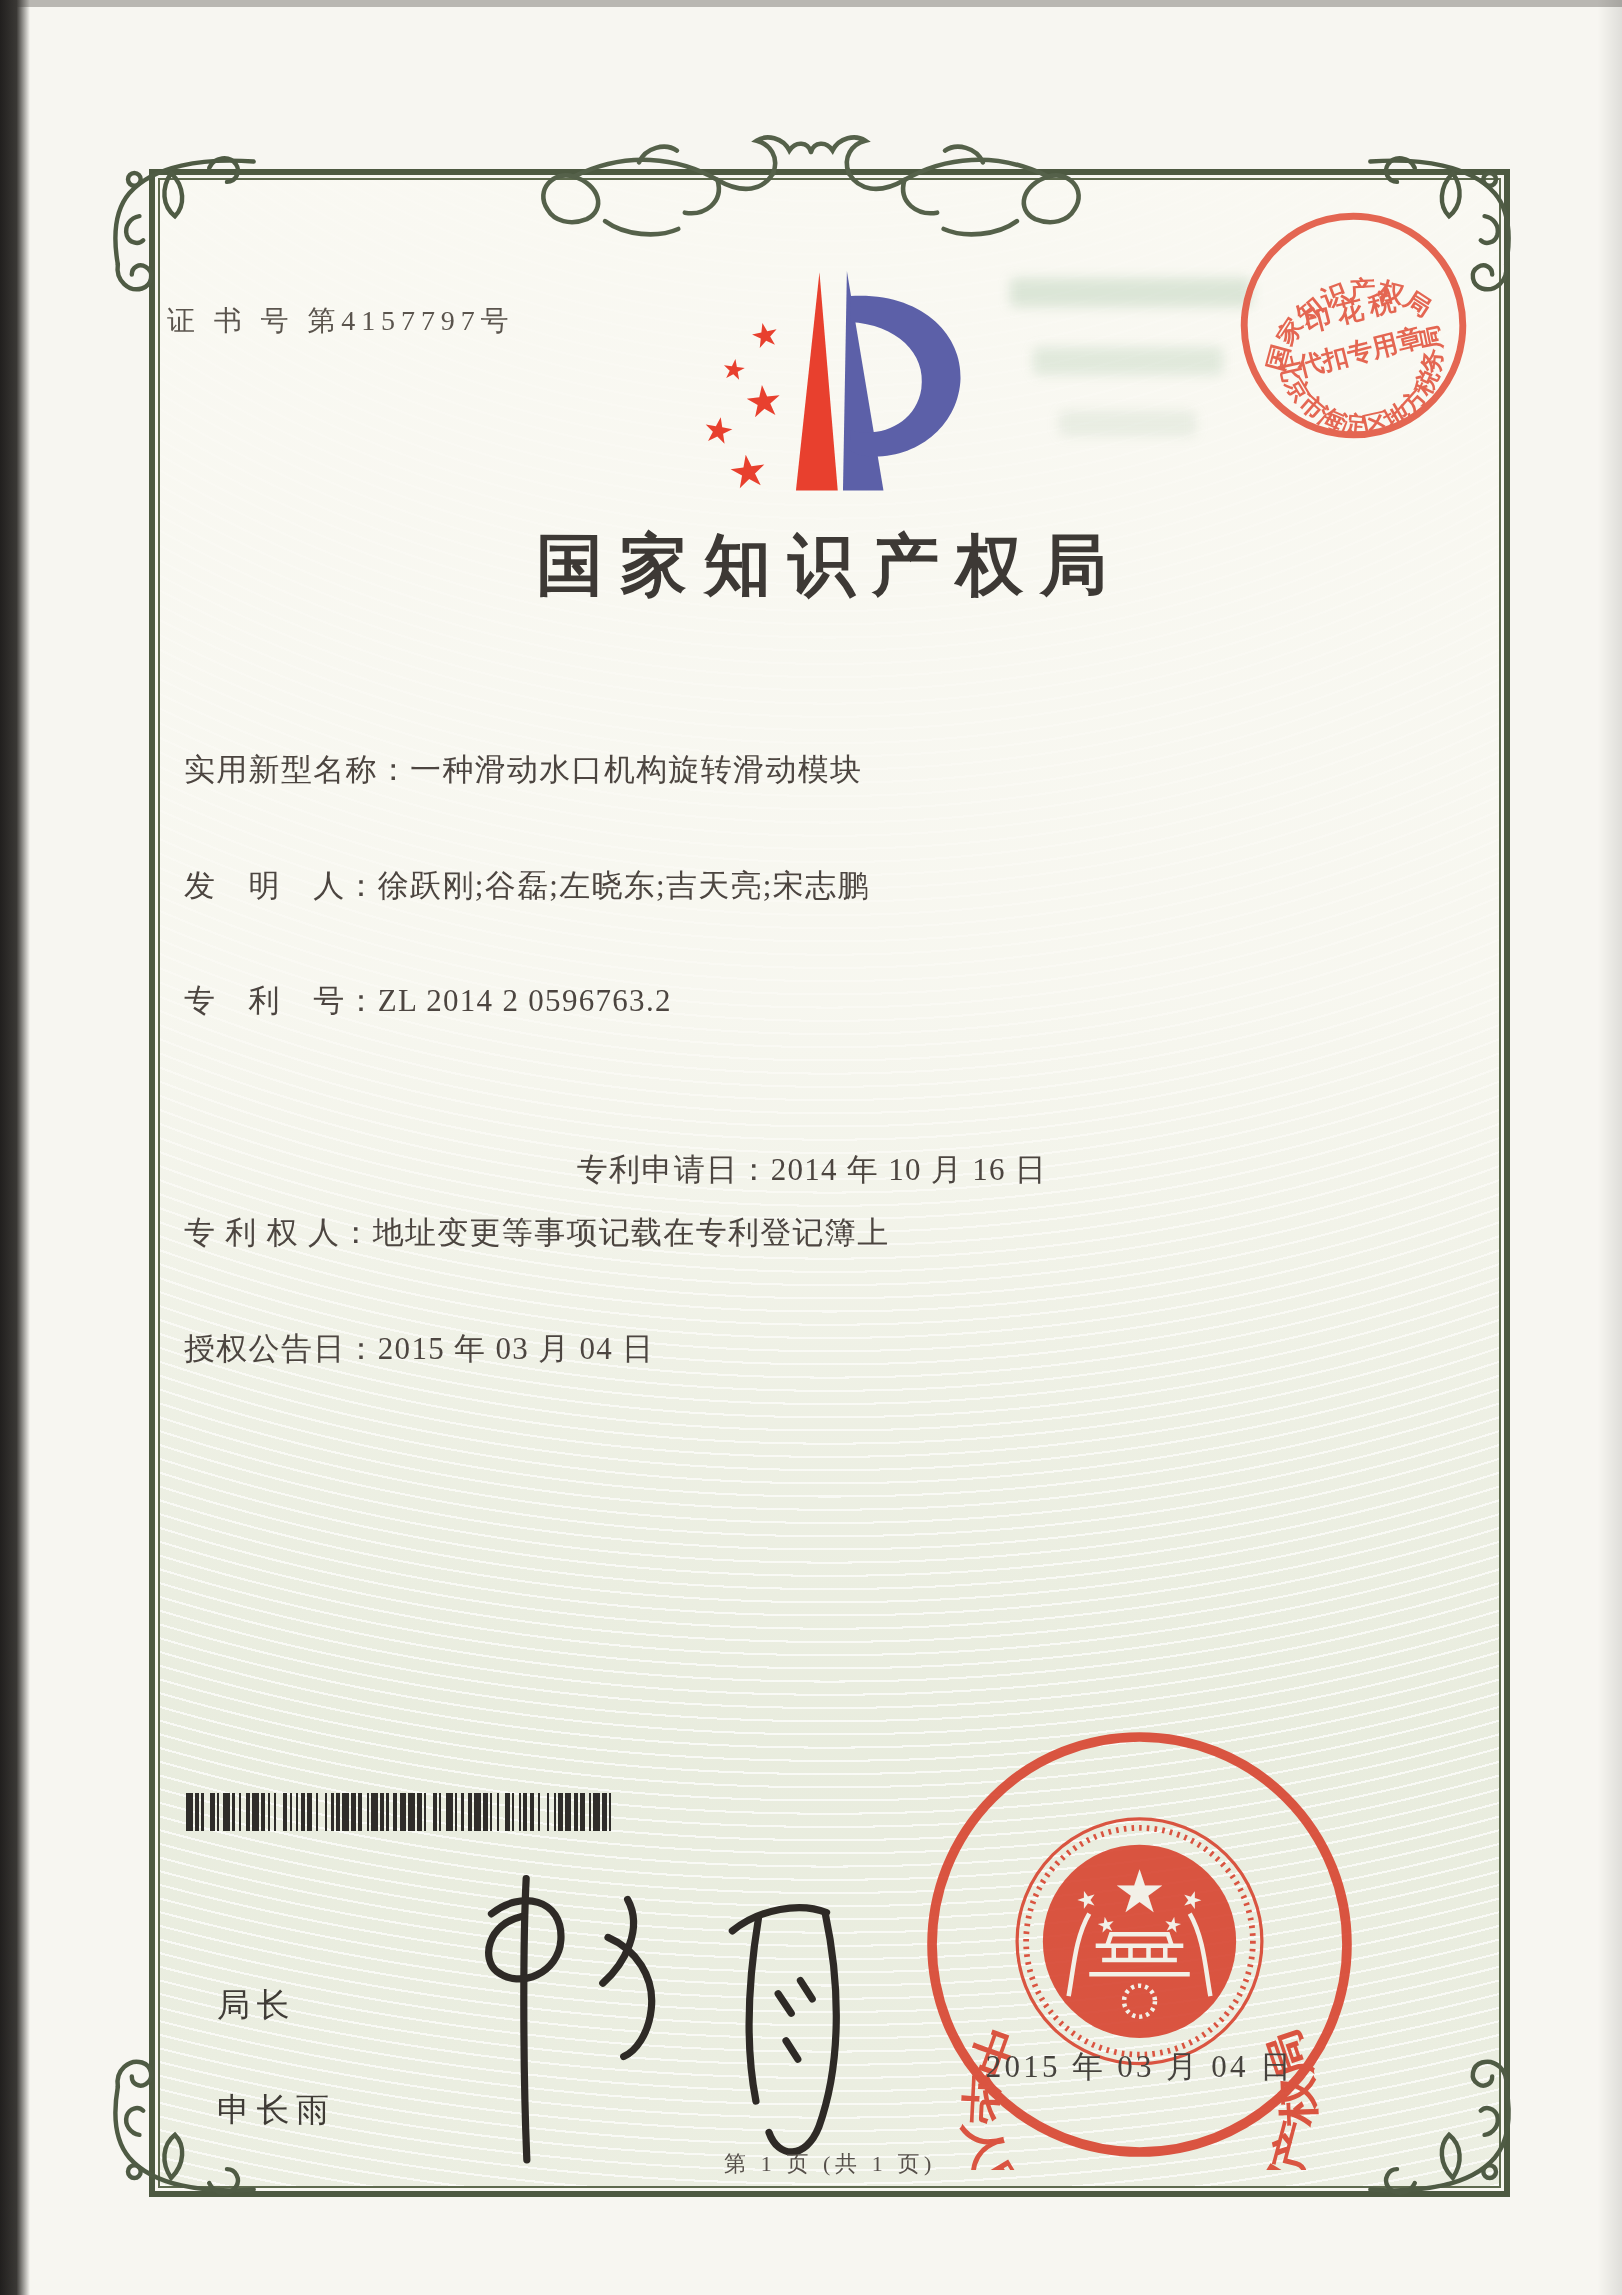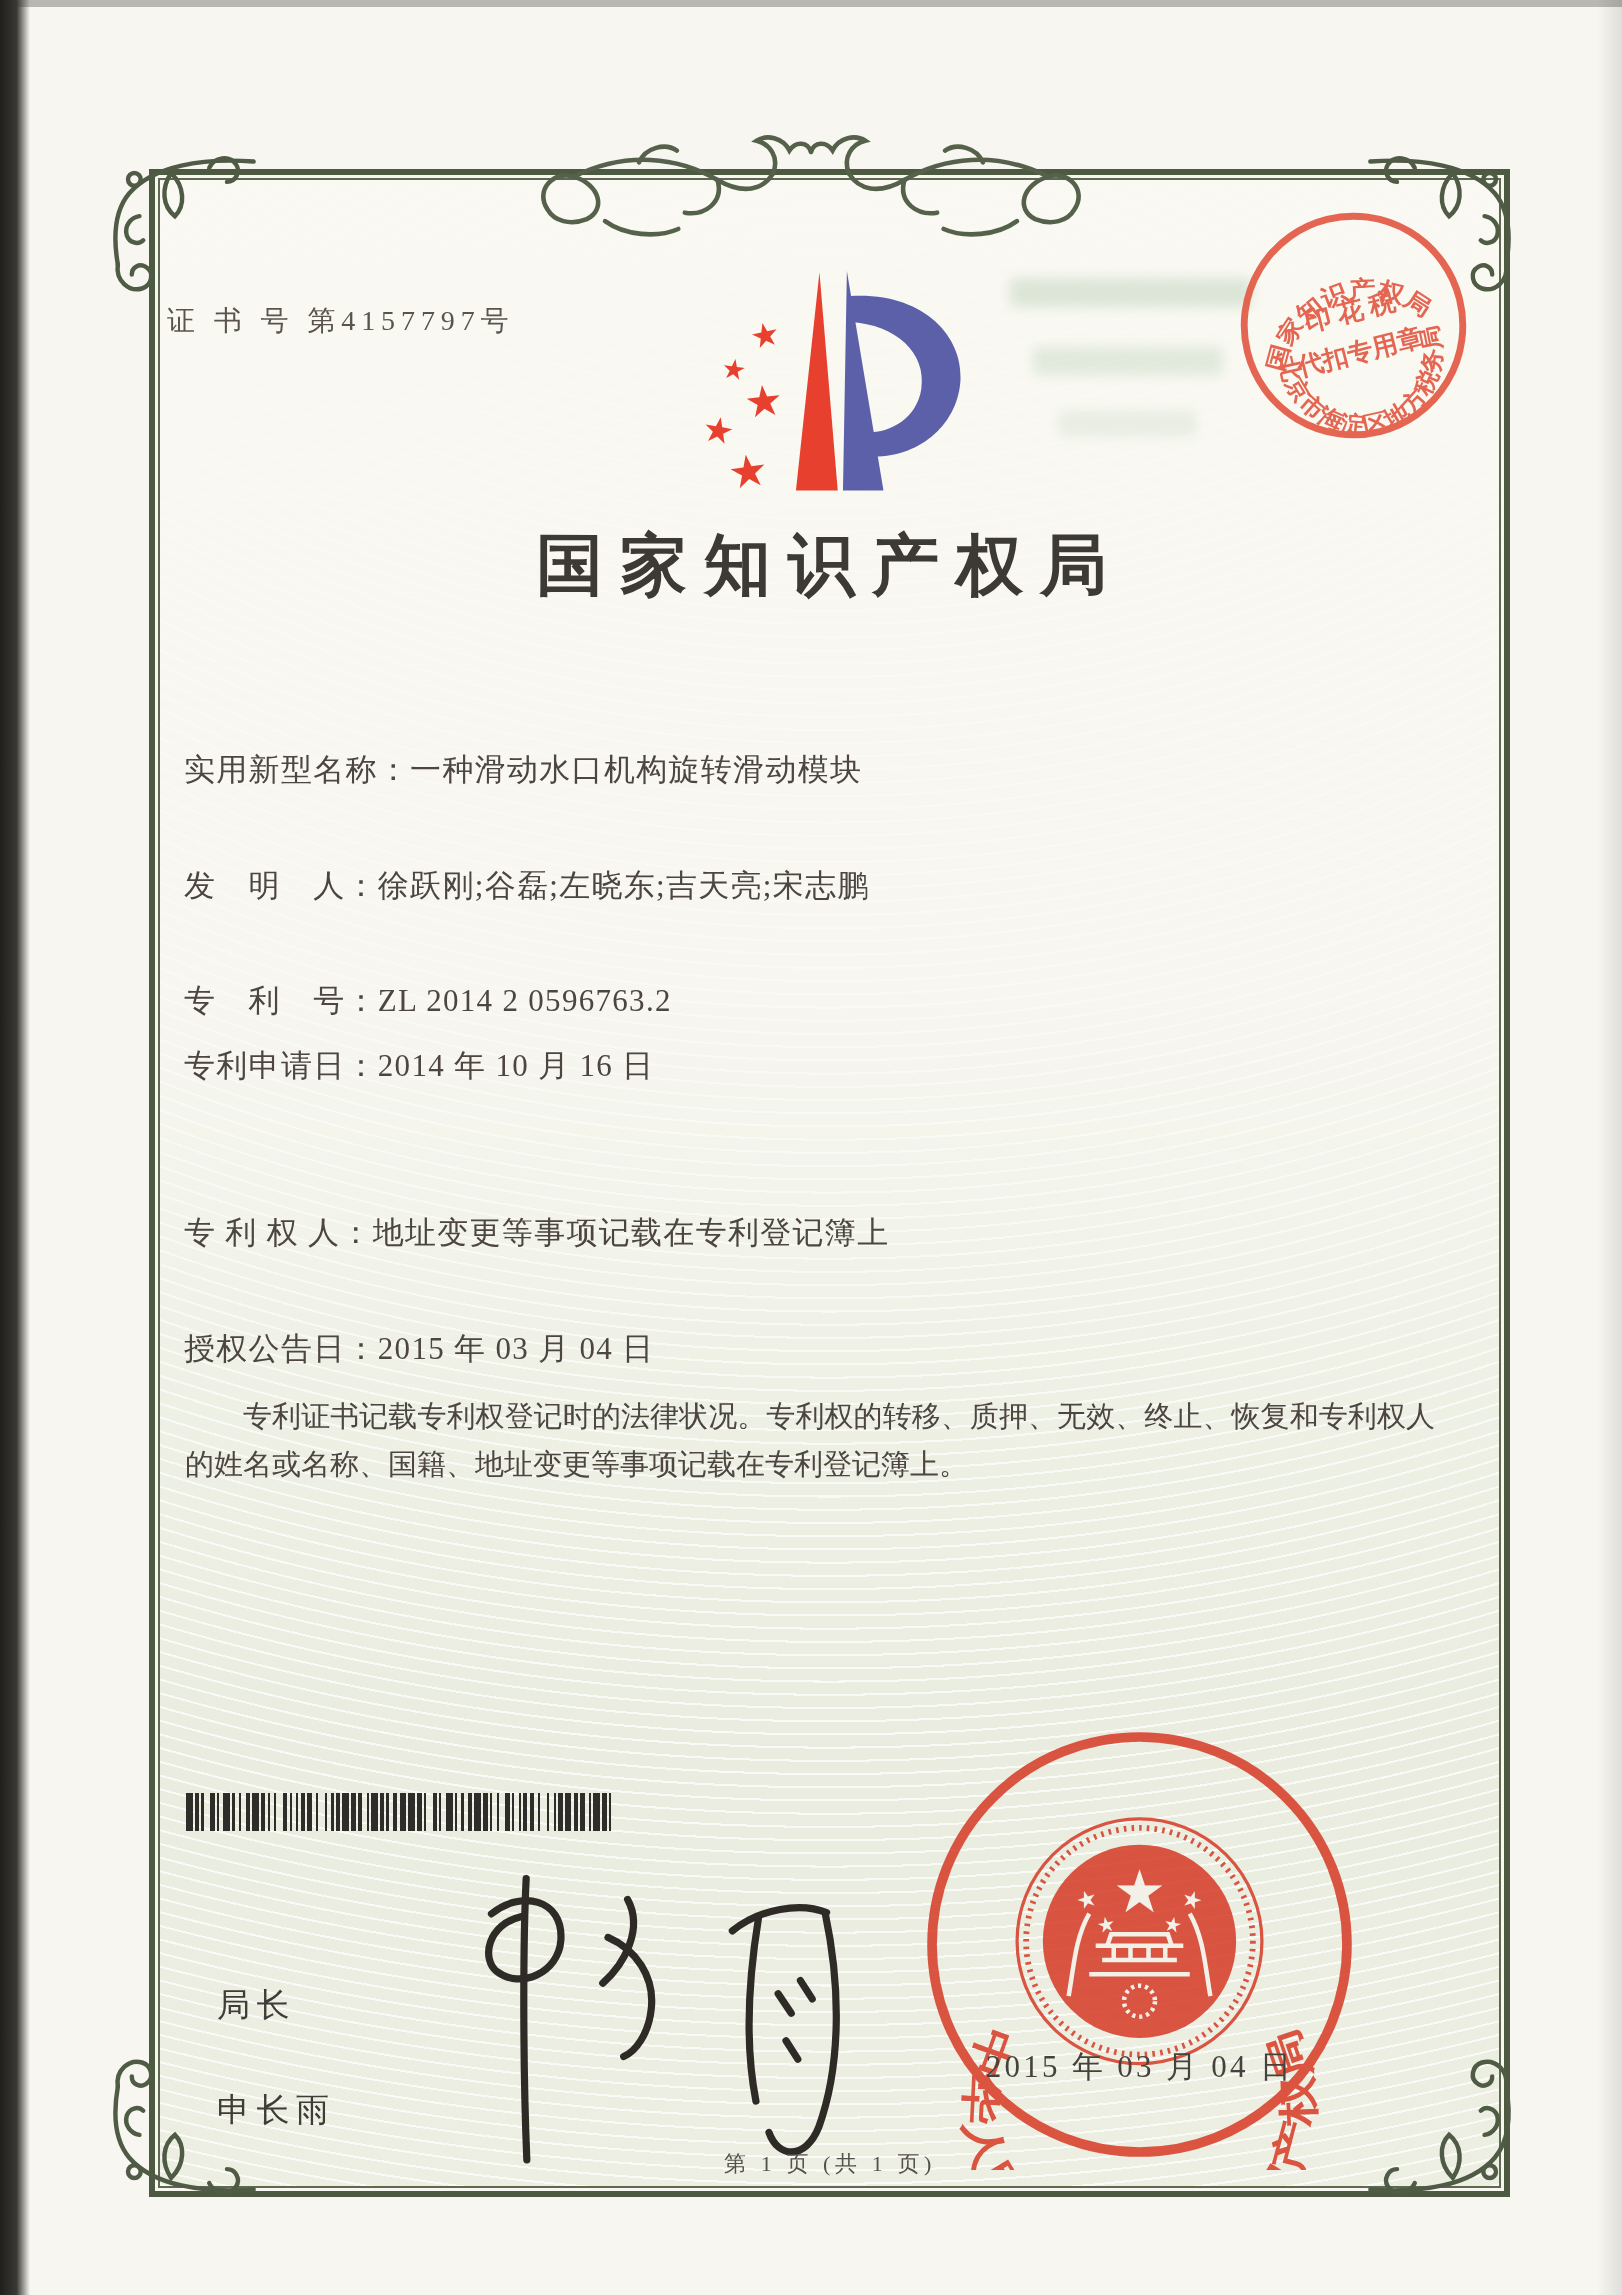--- a/index.html
+++ b/index.html
@@ -41,21 +41,21 @@
 
   .logo{left:664px;top:258px;width:307px;height:255px;}
 
   .tax-stamp{left:1229px;top:201px;width:249px;height:249px;transform:rotate(-14deg);opacity:.9;}
 
   .title{left:149px;top:520px;width:1362px;text-align:center;
          font-size:67px;font-weight:700;letter-spacing:17px;color:#3d3935;}
 
   .field{left:184px;width:1256px;font-size:31px;color:#4c4540;letter-spacing:1.3px;white-space:nowrap;}
   .f0{top:749px;} .f1{top:865px;} .f2{top:980px;}
-  .f3{top:1045px;} .f4{top:1212px;} .f5{top:1328px;}
+  .f3{top:1149px;text-align:center;} .f4{top:1212px;} .f5{top:1328px;}
 
   .paras{left:185px;top:1392px;width:1250px;font-size:29px;line-height:48px;
          color:#4c4540;text-align:justify;}
   .paras p{margin:0;text-indent:2em;}
 
   .barcode{left:186px;top:1793px;width:433px;height:38px;font-size:0;line-height:0;}
 
   .signer-title{left:217px;top:1983px;font-size:33px;letter-spacing:6.5px;color:#3f3b36;}
   .signer-name{left:217px;top:2088px;font-size:33px;letter-spacing:6.5px;color:#3f3b36;}
   .signature{left:392px;top:1851px;width:504px;height:334px;}
@@ -183,21 +183,20 @@
 <div class="abs title">国家知识产权局</div>
 
 <div class="abs field f0"><span>实用新型名称：</span><span>一种滑动水口机构旋转滑动模块</span></div>
 <div class="abs field f1"><span>发　明　人：</span><span>徐跃刚;谷磊;左晓东;吉天亮;宋志鹏</span></div>
 <div class="abs field f2"><span>专　利　号：</span><span>ZL 2014 2 0596763.2</span></div>
 <div class="abs field f3"><span>专利申请日：</span><span>2014 年 10 月 16 日</span></div>
 <div class="abs field f4"><span>专 利 权 人：</span><span>地址变更等事项记载在专利登记簿上</span></div>
 <div class="abs field f5"><span>授权公告日：</span><span>2015 年 03 月 04 日</span></div>
 
 <div class="abs paras">
-  <p>专利证书记载专利权登记时的法律状况。专利权的转移、质押、无效、终止、恢复和专利权人的姓名或名称、国籍、地址变更等事项记载在专利登记簿上。</p>
 </div>
 
 <div class="abs barcode" id="barcode"><span style="display:inline-block;vertical-align:top;height:38px;width:6.7px;background:#2f2d2a;"></span><span style="display:inline-block;vertical-align:top;height:38px;width:2.2px;"></span><span style="display:inline-block;vertical-align:top;height:38px;width:4.4px;background:#2f2d2a;"></span><span style="display:inline-block;vertical-align:top;height:38px;width:2.2px;"></span><span style="display:inline-block;vertical-align:top;height:38px;width:2.2px;background:#2f2d2a;"></span><span style="display:inline-block;vertical-align:top;height:38px;width:6.7px;"></span><span style="display:inline-block;vertical-align:top;height:38px;width:4.4px;background:#2f2d2a;"></span><span style="display:inline-block;vertical-align:top;height:38px;width:2.2px;"></span><span style="display:inline-block;vertical-align:top;height:38px;width:2.2px;background:#2f2d2a;"></span><span style="display:inline-block;vertical-align:top;height:38px;width:4.4px;"></span><span style="display:inline-block;vertical-align:top;height:38px;width:6.7px;background:#2f2d2a;"></span><span style="display:inline-block;vertical-align:top;height:38px;width:2.2px;"></span><span style="display:inline-block;vertical-align:top;height:38px;width:2.2px;background:#2f2d2a;"></span><span style="display:inline-block;vertical-align:top;height:38px;width:4.4px;"></span><span style="display:inline-block;vertical-align:top;height:38px;width:2.2px;background:#2f2d2a;"></span><span style="display:inline-block;vertical-align:top;height:38px;width:4.4px;"></span><span style="display:inline-block;vertical-align:top;height:38px;width:4.4px;background:#2f2d2a;"></span><span style="display:inline-block;vertical-align:top;height:38px;width:2.2px;"></span><span style="display:inline-block;vertical-align:top;height:38px;width:6.7px;background:#2f2d2a;"></span><span style="display:inline-block;vertical-align:top;height:38px;width:2.2px;"></span><span style="display:inline-block;vertical-align:top;height:38px;width:4.4px;background:#2f2d2a;"></span><span style="display:inline-block;vertical-align:top;height:38px;width:2.2px;"></span><span style="display:inline-block;vertical-align:top;height:38px;width:2.2px;background:#2f2d2a;"></span><span style="display:inline-block;vertical-align:top;height:38px;width:4.4px;"></span><span style="display:inline-block;vertical-align:top;height:38px;width:2.2px;background:#2f2d2a;"></span><span style="display:inline-block;vertical-align:top;height:38px;width:6.7px;"></span><span style="display:inline-block;vertical-align:top;height:38px;width:4.4px;background:#2f2d2a;"></span><span style="display:inline-block;vertical-align:top;height:38px;width:2.2px;"></span><span style="display:inline-block;vertical-align:top;height:38px;width:2.2px;background:#2f2d2a;"></span><span style="display:inline-block;vertical-align:top;height:38px;width:4.4px;"></span><span style="display:inline-block;vertical-align:top;height:38px;width:2.2px;background:#2f2d2a;"></span><span style="display:inline-block;vertical-align:top;height:38px;width:2.2px;"></span><span style="display:inline-block;vertical-align:top;height:38px;width:4.4px;background:#2f2d2a;"></span><span style="display:inline-block;vertical-align:top;height:38px;width:2.2px;"></span><span style="display:inline-block;vertical-align:top;height:38px;width:4.4px;background:#2f2d2a;"></span><span style="display:inline-block;vertical-align:top;height:38px;width:4.4px;"></span><span style="display:inline-block;vertical-align:top;height:38px;width:2.2px;background:#2f2d2a;"></span><span style="display:inline-block;vertical-align:top;height:38px;width:6.7px;"></span><span style="display:inline-block;vertical-align:top;height:38px;width:2.2px;background:#2f2d2a;"></span><span style="display:inline-block;vertical-align:top;height:38px;width:4.4px;"></span><span style="display:inline-block;vertical-align:top;height:38px;width:2.2px;background:#2f2d2a;"></span><span style="display:inline-block;vertical-align:top;height:38px;width:2.2px;"></span><span style="display:inline-block;vertical-align:top;height:38px;width:4.4px;background:#2f2d2a;"></span><span style="display:inline-block;vertical-align:top;height:38px;width:2.2px;"></span><span style="display:inline-block;vertical-align:top;height:38px;width:6.7px;background:#2f2d2a;"></span><span style="display:inline-block;vertical-align:top;height:38px;width:2.2px;"></span><span style="display:inline-block;vertical-align:top;height:38px;width:4.4px;background:#2f2d2a;"></span><span style="display:inline-block;vertical-align:top;height:38px;width:2.2px;"></span><span style="display:inline-block;vertical-align:top;height:38px;width:4.4px;background:#2f2d2a;"></span><span style="display:inline-block;vertical-align:top;height:38px;width:4.4px;"></span><span style="display:inline-block;vertical-align:top;height:38px;width:2.2px;background:#2f2d2a;"></span><span style="display:inline-block;vertical-align:top;height:38px;width:2.2px;"></span><span style="display:inline-block;vertical-align:top;height:38px;width:6.7px;background:#2f2d2a;"></span><span style="display:inline-block;vertical-align:top;height:38px;width:2.2px;"></span><span style="display:inline-block;vertical-align:top;height:38px;width:4.4px;background:#2f2d2a;"></span><span style="display:inline-block;vertical-align:top;height:38px;width:2.2px;"></span><span style="display:inline-block;vertical-align:top;height:38px;width:2.2px;background:#2f2d2a;"></span><span style="display:inline-block;vertical-align:top;height:38px;width:4.4px;"></span><span style="display:inline-block;vertical-align:top;height:38px;width:4.4px;background:#2f2d2a;"></span><span style="display:inline-block;vertical-align:top;height:38px;width:2.2px;"></span><span style="display:inline-block;vertical-align:top;height:38px;width:6.7px;background:#2f2d2a;"></span><span style="display:inline-block;vertical-align:top;height:38px;width:2.2px;"></span><span style="display:inline-block;vertical-align:top;height:38px;width:6.7px;background:#2f2d2a;"></span><span style="display:inline-block;vertical-align:top;height:38px;width:2.2px;"></span><span style="display:inline-block;vertical-align:top;height:38px;width:4.4px;background:#2f2d2a;"></span><span style="display:inline-block;vertical-align:top;height:38px;width:2.2px;"></span><span style="display:inline-block;vertical-align:top;height:38px;width:2.2px;background:#2f2d2a;"></span><span style="display:inline-block;vertical-align:top;height:38px;width:6.7px;"></span><span style="display:inline-block;vertical-align:top;height:38px;width:4.4px;background:#2f2d2a;"></span><span style="display:inline-block;vertical-align:top;height:38px;width:2.2px;"></span><span style="display:inline-block;vertical-align:top;height:38px;width:2.2px;background:#2f2d2a;"></span><span style="display:inline-block;vertical-align:top;height:38px;width:4.4px;"></span><span style="display:inline-block;vertical-align:top;height:38px;width:6.7px;background:#2f2d2a;"></span><span style="display:inline-block;vertical-align:top;height:38px;width:2.2px;"></span><span style="display:inline-block;vertical-align:top;height:38px;width:2.2px;background:#2f2d2a;"></span><span style="display:inline-block;vertical-align:top;height:38px;width:4.4px;"></span><span style="display:inline-block;vertical-align:top;height:38px;width:2.2px;background:#2f2d2a;"></span><span style="display:inline-block;vertical-align:top;height:38px;width:4.4px;"></span><span style="display:inline-block;vertical-align:top;height:38px;width:4.4px;background:#2f2d2a;"></span><span style="display:inline-block;vertical-align:top;height:38px;width:2.2px;"></span><span style="display:inline-block;vertical-align:top;height:38px;width:6.7px;background:#2f2d2a;"></span><span style="display:inline-block;vertical-align:top;height:38px;width:2.2px;"></span><span style="display:inline-block;vertical-align:top;height:38px;width:4.4px;background:#2f2d2a;"></span><span style="display:inline-block;vertical-align:top;height:38px;width:2.2px;"></span><span style="display:inline-block;vertical-align:top;height:38px;width:2.2px;background:#2f2d2a;"></span><span style="display:inline-block;vertical-align:top;height:38px;width:4.4px;"></span><span style="display:inline-block;vertical-align:top;height:38px;width:2.2px;background:#2f2d2a;"></span><span style="display:inline-block;vertical-align:top;height:38px;width:6.7px;"></span><span style="display:inline-block;vertical-align:top;height:38px;width:4.4px;background:#2f2d2a;"></span><span style="display:inline-block;vertical-align:top;height:38px;width:2.2px;"></span><span style="display:inline-block;vertical-align:top;height:38px;width:2.2px;background:#2f2d2a;"></span><span style="display:inline-block;vertical-align:top;height:38px;width:4.4px;"></span><span style="display:inline-block;vertical-align:top;height:38px;width:2.2px;background:#2f2d2a;"></span><span style="display:inline-block;vertical-align:top;height:38px;width:2.2px;"></span><span style="display:inline-block;vertical-align:top;height:38px;width:4.4px;background:#2f2d2a;"></span><span style="display:inline-block;vertical-align:top;height:38px;width:2.2px;"></span><span style="display:inline-block;vertical-align:top;height:38px;width:4.4px;background:#2f2d2a;"></span><span style="display:inline-block;vertical-align:top;height:38px;width:4.4px;"></span><span style="display:inline-block;vertical-align:top;height:38px;width:2.2px;background:#2f2d2a;"></span><span style="display:inline-block;vertical-align:top;height:38px;width:6.7px;"></span><span style="display:inline-block;vertical-align:top;height:38px;width:2.2px;background:#2f2d2a;"></span><span style="display:inline-block;vertical-align:top;height:38px;width:4.4px;"></span><span style="display:inline-block;vertical-align:top;height:38px;width:2.2px;background:#2f2d2a;"></span><span style="display:inline-block;vertical-align:top;height:38px;width:2.2px;"></span><span style="display:inline-block;vertical-align:top;height:38px;width:4.4px;background:#2f2d2a;"></span><span style="display:inline-block;vertical-align:top;height:38px;width:2.2px;"></span><span style="display:inline-block;vertical-align:top;height:38px;width:6.7px;background:#2f2d2a;"></span><span style="display:inline-block;vertical-align:top;height:38px;width:2.2px;"></span><span style="display:inline-block;vertical-align:top;height:38px;width:4.4px;background:#2f2d2a;"></span><span style="display:inline-block;vertical-align:top;height:38px;width:2.2px;"></span><span style="display:inline-block;vertical-align:top;height:38px;width:4.4px;background:#2f2d2a;"></span><span style="display:inline-block;vertical-align:top;height:38px;width:4.4px;"></span><span style="display:inline-block;vertical-align:top;height:38px;width:2.2px;background:#2f2d2a;"></span><span style="display:inline-block;vertical-align:top;height:38px;width:2.2px;"></span><span style="display:inline-block;vertical-align:top;height:38px;width:6.7px;background:#2f2d2a;"></span><span style="display:inline-block;vertical-align:top;height:38px;width:2.2px;"></span><span style="display:inline-block;vertical-align:top;height:38px;width:4.4px;background:#2f2d2a;"></span><span style="display:inline-block;vertical-align:top;height:38px;width:2.2px;"></span><span style="display:inline-block;vertical-align:top;height:38px;width:2.2px;background:#2f2d2a;"></span></div>
 
 <div class="abs signer-title">局长</div>
 <div class="abs signer-name">申长雨</div>
 
 <div class="abs signature">
   <svg viewBox="0 0 770 510" fill="none" stroke="#2e2a26" stroke-width="11" stroke-linecap="round">
     <path d="M 205,42 C 200,140 200,330 206,472"></path>

